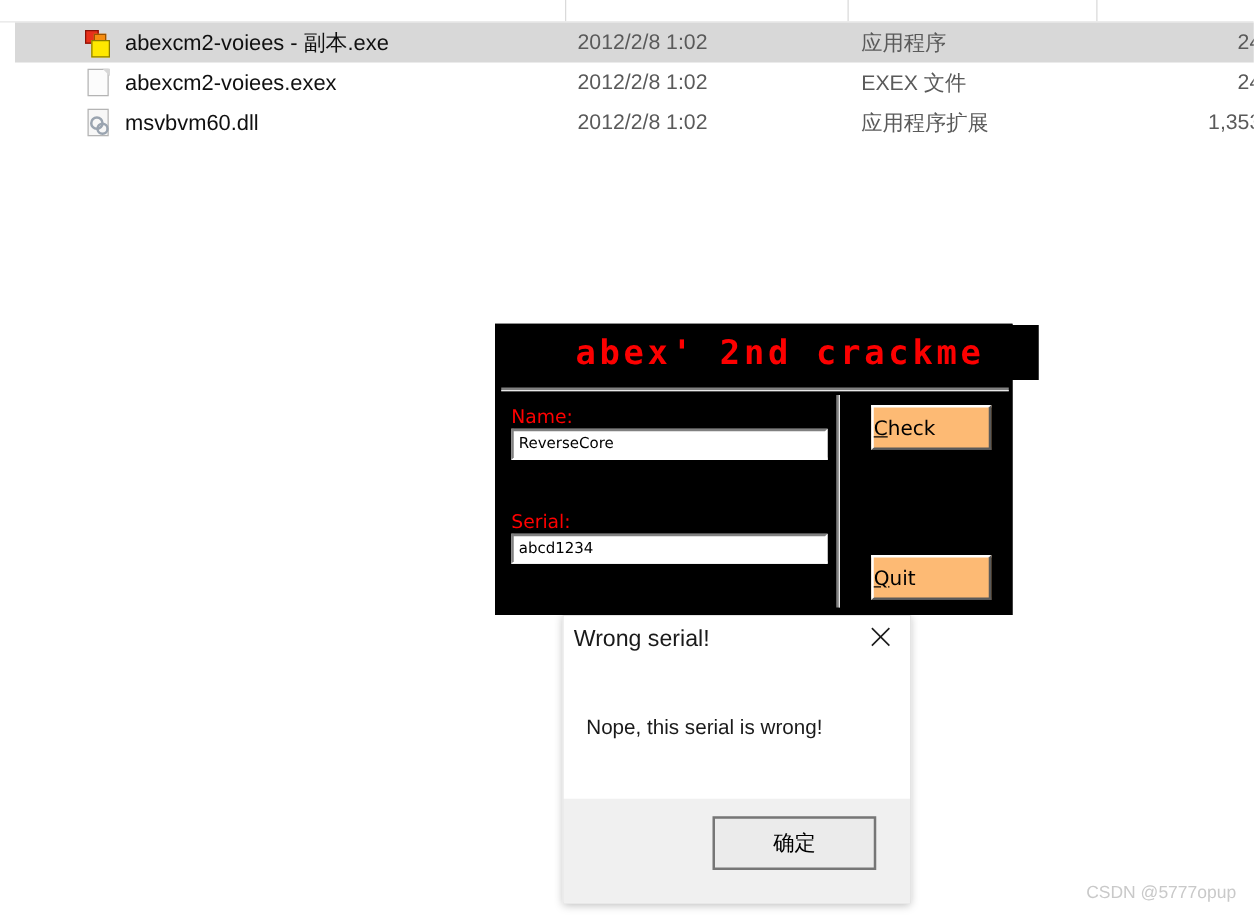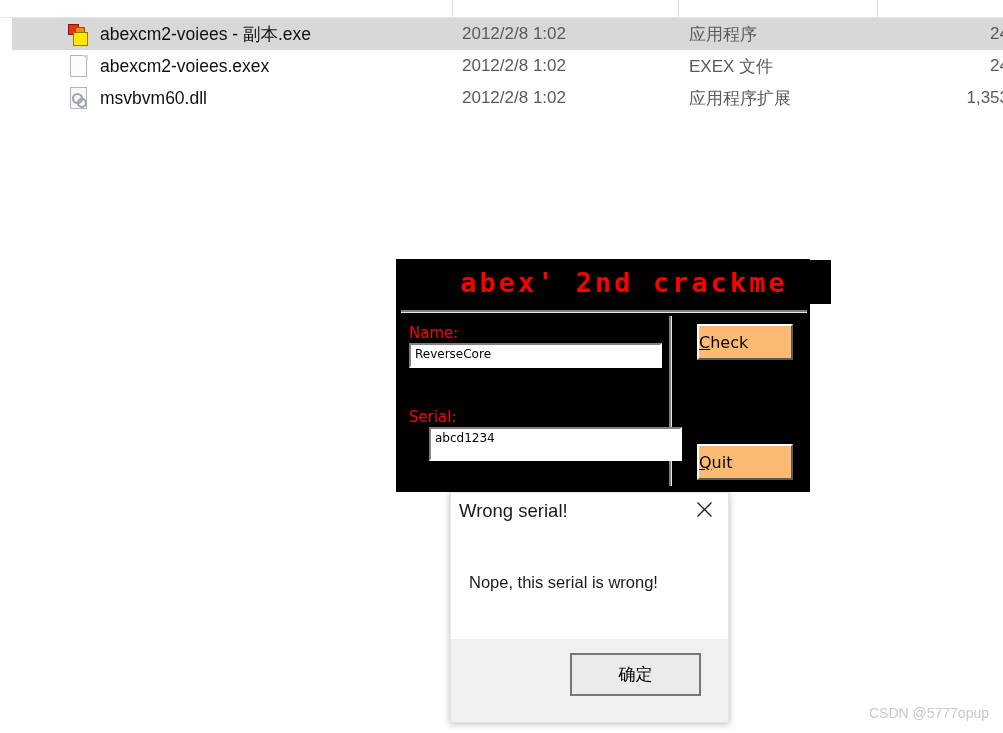--- a/index.html
+++ b/index.html
@@ -376,21 +376,21 @@
   </div>
 
   <div class="hline-3d" style="left:4px; top:50px; width:406px;"></div>
 
   <div class="vline-3d" style="left:272px; top:56px; height:170px;"></div>
 
   <span class="cm-label" style="left:12px; top:64px;">Name:</span>
   <div class="cm-input" style="left:12px; top:83px; width:253px; height:25px;">ReverseCore</div>
 
   <span class="cm-label" style="left:12px; top:148px;">Serial:</span>
-  <div class="cm-input" style="left:12px; top:167px; width:253px; height:34px;margin-left:20px;">abcd1234</div>
+  <div class="cm-input" style="left:12px; top:167px; width:253px; height:24px;">abcd1234</div>
 
   <div class="cm-button" style="left:300px; top:64px;">
     <span><span class="acc">C</span><span>heck</span></span>
   </div>
   <div class="cm-button" style="left:300px; top:184px;">
     <span><span class="acc">Q</span><span>uit</span></span>
   </div>
 </div>
 
 <div id="dialog">

